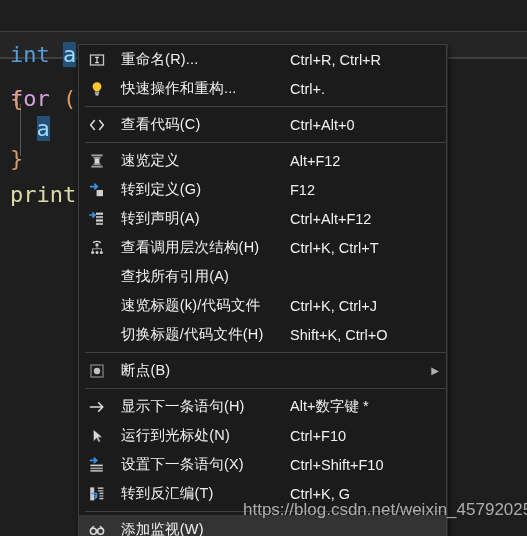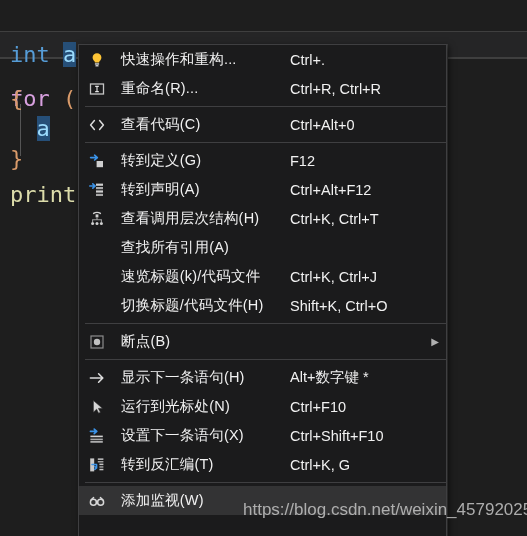--- a/index.html
+++ b/index.html
@@ -108,52 +108,66 @@
   <div class="code-line" id="code-l5"><span class="brace">}</span></div>
   <div class="code-line" id="code-l6"><span class="fn">print</span></div>
 </div>
 
 <div id="context-menu">
   <div id="menu-icon-strip"></div>
   <div id="menu-body">
       <div class="mi">
         <div class="mi-icon">
           <svg width="18" height="18" viewBox="0 0 18 18">
+            <rect x="2.5" y="4" width="13" height="10" fill="none" stroke="#c5c5c5" stroke-width="1.3"></rect>
+            <path d="M7.2 6.4h3.6M9 6.4v5.2M7.2 11.6h3.6" stroke="#e8e8e8" stroke-width="1.1" fill="none"></path>
+          </svg>
+        </div>
+        <div class="mi-label">重命名(R)...</div>
+        <div class="mi-shortcut">Ctrl+R, Ctrl+R</div>
+        <div class="mi-arrow"></div>
+      </div>
+      <div class="mi">
+        <div class="mi-icon">
+          <svg width="18" height="18" viewBox="0 0 18 18">
             <path d="M9 2.2c-2.5 0-4.4 1.9-4.4 4.2 0 1.6 .9 2.7 1.7 3.6 .4 .5 .6 .9 .6 1.4h4.2c0-.5 .2-.9 .6-1.4 .8-.9 1.7-2 1.7-3.6 0-2.3-1.9-4.2-4.4-4.2z" fill="#fec536"></path>
             <rect x="6.9" y="12.2" width="4.2" height="1.5" fill="#c9c9c9"></rect>
             <rect x="7.4" y="14.1" width="3.2" height="1.4" rx=".6" fill="#c9c9c9"></rect>
           </svg>
         </div>
         <div class="mi-label">快速操作和重构...</div>
         <div class="mi-shortcut">Ctrl+.</div>
         <div class="mi-arrow"></div>
       </div>
-      <div class="mi">
-        <div class="mi-icon">
-          <svg width="18" height="18" viewBox="0 0 18 18">
-            <rect x="2.5" y="4" width="13" height="10" fill="none" stroke="#c5c5c5" stroke-width="1.3"></rect>
-            <path d="M7.2 6.4h3.6M9 6.4v5.2M7.2 11.6h3.6" stroke="#e8e8e8" stroke-width="1.1" fill="none"></path>
-          </svg>
-        </div>
-        <div class="mi-label">重命名(R)...</div>
-        <div class="mi-shortcut">Ctrl+R, Ctrl+R</div>
-        <div class="mi-arrow"></div>
-      </div>
       <div class="sep"></div>
       <div class="mi">
         <div class="mi-icon">
           <svg width="18" height="18" viewBox="0 0 18 18">
             <path d="M6.4 4.6 2.6 9l3.8 4.4M11.6 4.6 15.4 9l-3.8 4.4" stroke="#dcdcdc" stroke-width="1.5" fill="none" stroke-linecap="round" stroke-linejoin="round"></path>
           </svg>
         </div>
         <div class="mi-label">查看代码(C)</div>
         <div class="mi-shortcut">Ctrl+Alt+0</div>
         <div class="mi-arrow"></div>
       </div>
       <div class="sep"></div>
+      <div class="mi">
+        <div class="mi-icon">
+          <svg width="18" height="18" viewBox="0 0 18 18">
+            <rect x="3.4" y="2.4" width="11.2" height="2" fill="#9b9b9b"></rect>
+            <rect x="3.4" y="13.6" width="11.2" height="2" fill="#9b9b9b"></rect>
+            <rect x="6.6" y="5.2" width="4.8" height="7.6" fill="#d6d6d6"></rect>
+            <rect x="5.2" y="5.2" width="7.6" height="1.4" fill="#8e8e8e"></rect>
+            <rect x="5.2" y="11.4" width="7.6" height="1.4" fill="#8e8e8e"></rect>
+          </svg>
+        </div>
+        <div class="mi-label">速览定义</div>
+        <div class="mi-shortcut">Alt+F12</div>
+        <div class="mi-arrow"></div>
+      </div>
       <div class="mi">
         <div class="mi-icon">
           <svg width="18" height="18" viewBox="0 0 18 18">
             <path d="M2.6 5.6h6.6M6.6 3.2l2.8 2.4-2.8 2.4" stroke="#3b93e8" stroke-width="1.6" fill="none" stroke-linecap="round" stroke-linejoin="round"></path>
             <rect x="8.6" y="9" width="6.4" height="6.2" fill="#cfcfcf"></rect>
           </svg>
         </div>
         <div class="mi-label">转到定义(G)</div>
         <div class="mi-shortcut">F12</div>
         <div class="mi-arrow"></div>

